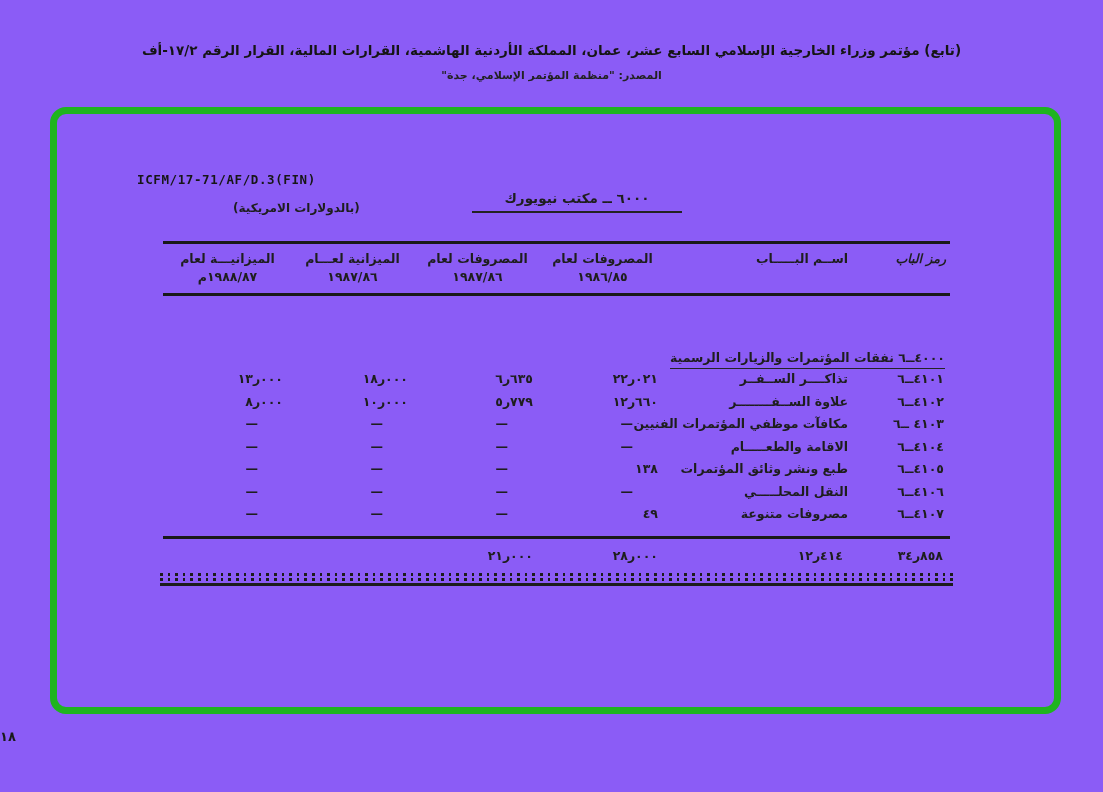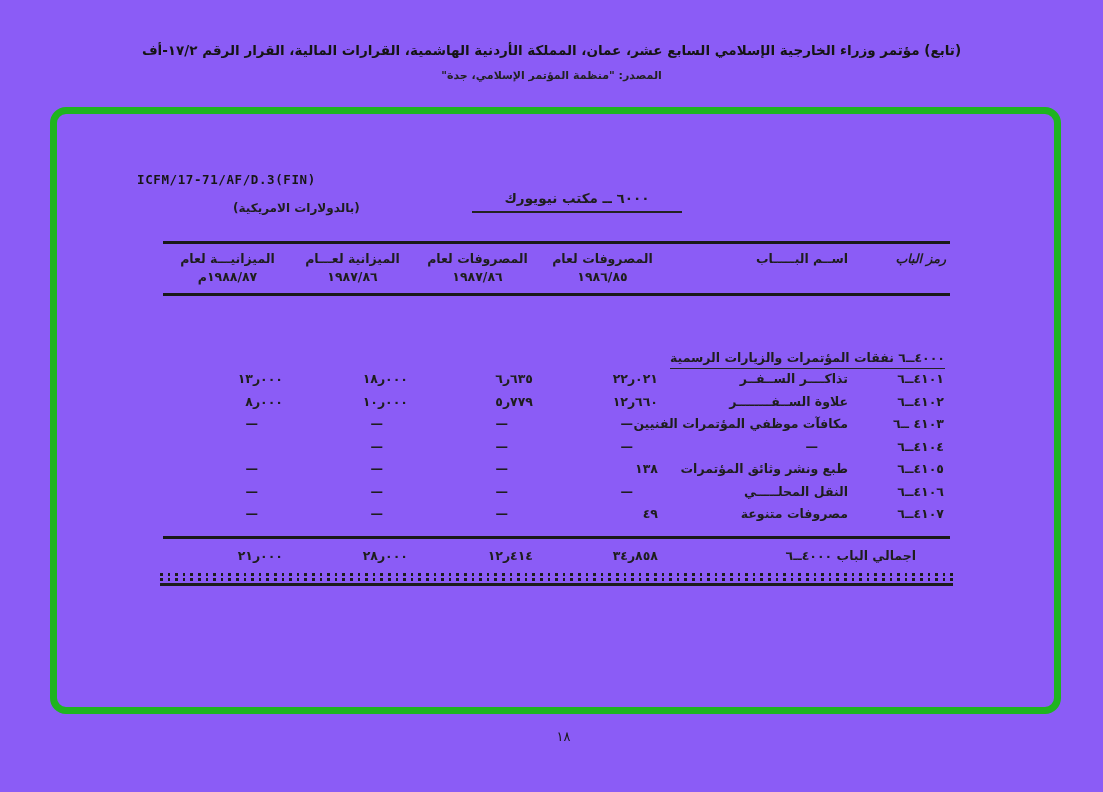--- a/index.html
+++ b/index.html
@@ -96,21 +96,21 @@
   .cell-val.dash { padding-right: 32px; }
 
   .totals {
     position: absolute; left: 163px; top: 545px; width: 787px;
     font-size: 12.5px; font-weight: 700; line-height: 22px;
   }
   .total-label { grid-column: 1 / span 2; text-align: right; padding-right: 34px; white-space: nowrap; }
 
   .pageno {
     position: absolute; top: 729px; left: 0; width: 100%;
-    text-align: center; font-size: 13px; font-weight: 400; color: #1a1a1a; padding-left: 24px;
+    text-align: left; font-size: 13px; font-weight: 700; color: #1a1a1a;
   }
 </style>
 </head>
 <body>
 
 <div class="screen">
 
   <div class="hdr1">(تابع) مؤتمر وزراء الخارجية الإسلامي السابع عشر، عمان، المملكة الأردنية الهاشمية، القرارات المالية، القرار الرقم ١٧/٢-أف</div>
   <div class="hdr2">المصدر:  "منظمة المؤتمر الإسلامي، جدة"</div>
 
@@ -167,20 +167,21 @@
     <div class="trow tgrid">
       <div class="cell-code">٤١٠٣ ــ٦</div>
       <div class="cell-name">مكافآت موظفي المؤتمرات الفنيين</div>
       <div class="cell-val num dash">—</div>
       <div class="cell-val num dash">—</div>
       <div class="cell-val num dash">—</div>
       <div class="cell-val num dash">—</div>
     </div>
     <div class="trow tgrid">
       <div class="cell-code">٤١٠٤ــ٦</div>
+      <div class="cell-name">الاقامة والطعـــــام</div>
       <div class="cell-val num dash">—</div>
       <div class="cell-val num dash">—</div>
       <div class="cell-val num dash">—</div>
       <div class="cell-val num dash">—</div>
     </div>
     <div class="trow tgrid">
       <div class="cell-code">٤١٠٥ــ٦</div>
       <div class="cell-name">طبع ونشر وثائق المؤتمرات</div>
       <div class="cell-val num">١٣٨</div>
       <div class="cell-val num dash">—</div>
@@ -201,21 +202,20 @@
       <div class="cell-val num">٤٩</div>
       <div class="cell-val num dash">—</div>
       <div class="cell-val num dash">—</div>
       <div class="cell-val num dash">—</div>
     </div>
   </div>
 
   <div class="rule rule-total"></div>
 
   <div class="totals tgrid">
-    <div class="total-label">اجمالي الباب ٤٠٠٠ــ٦</div>
     <div class="cell-val num">٣٤ر٨٥٨</div>
     <div class="cell-val num">١٢ر٤١٤</div>
     <div class="cell-val num">٢٨ر٠٠٠</div>
     <div class="cell-val num">٢١ر٠٠٠</div>
   </div>
 
   <div class="rule-dashed">
     <div class="tick"></div>
     <div class="tick"></div>
     <div class="solid"></div>

